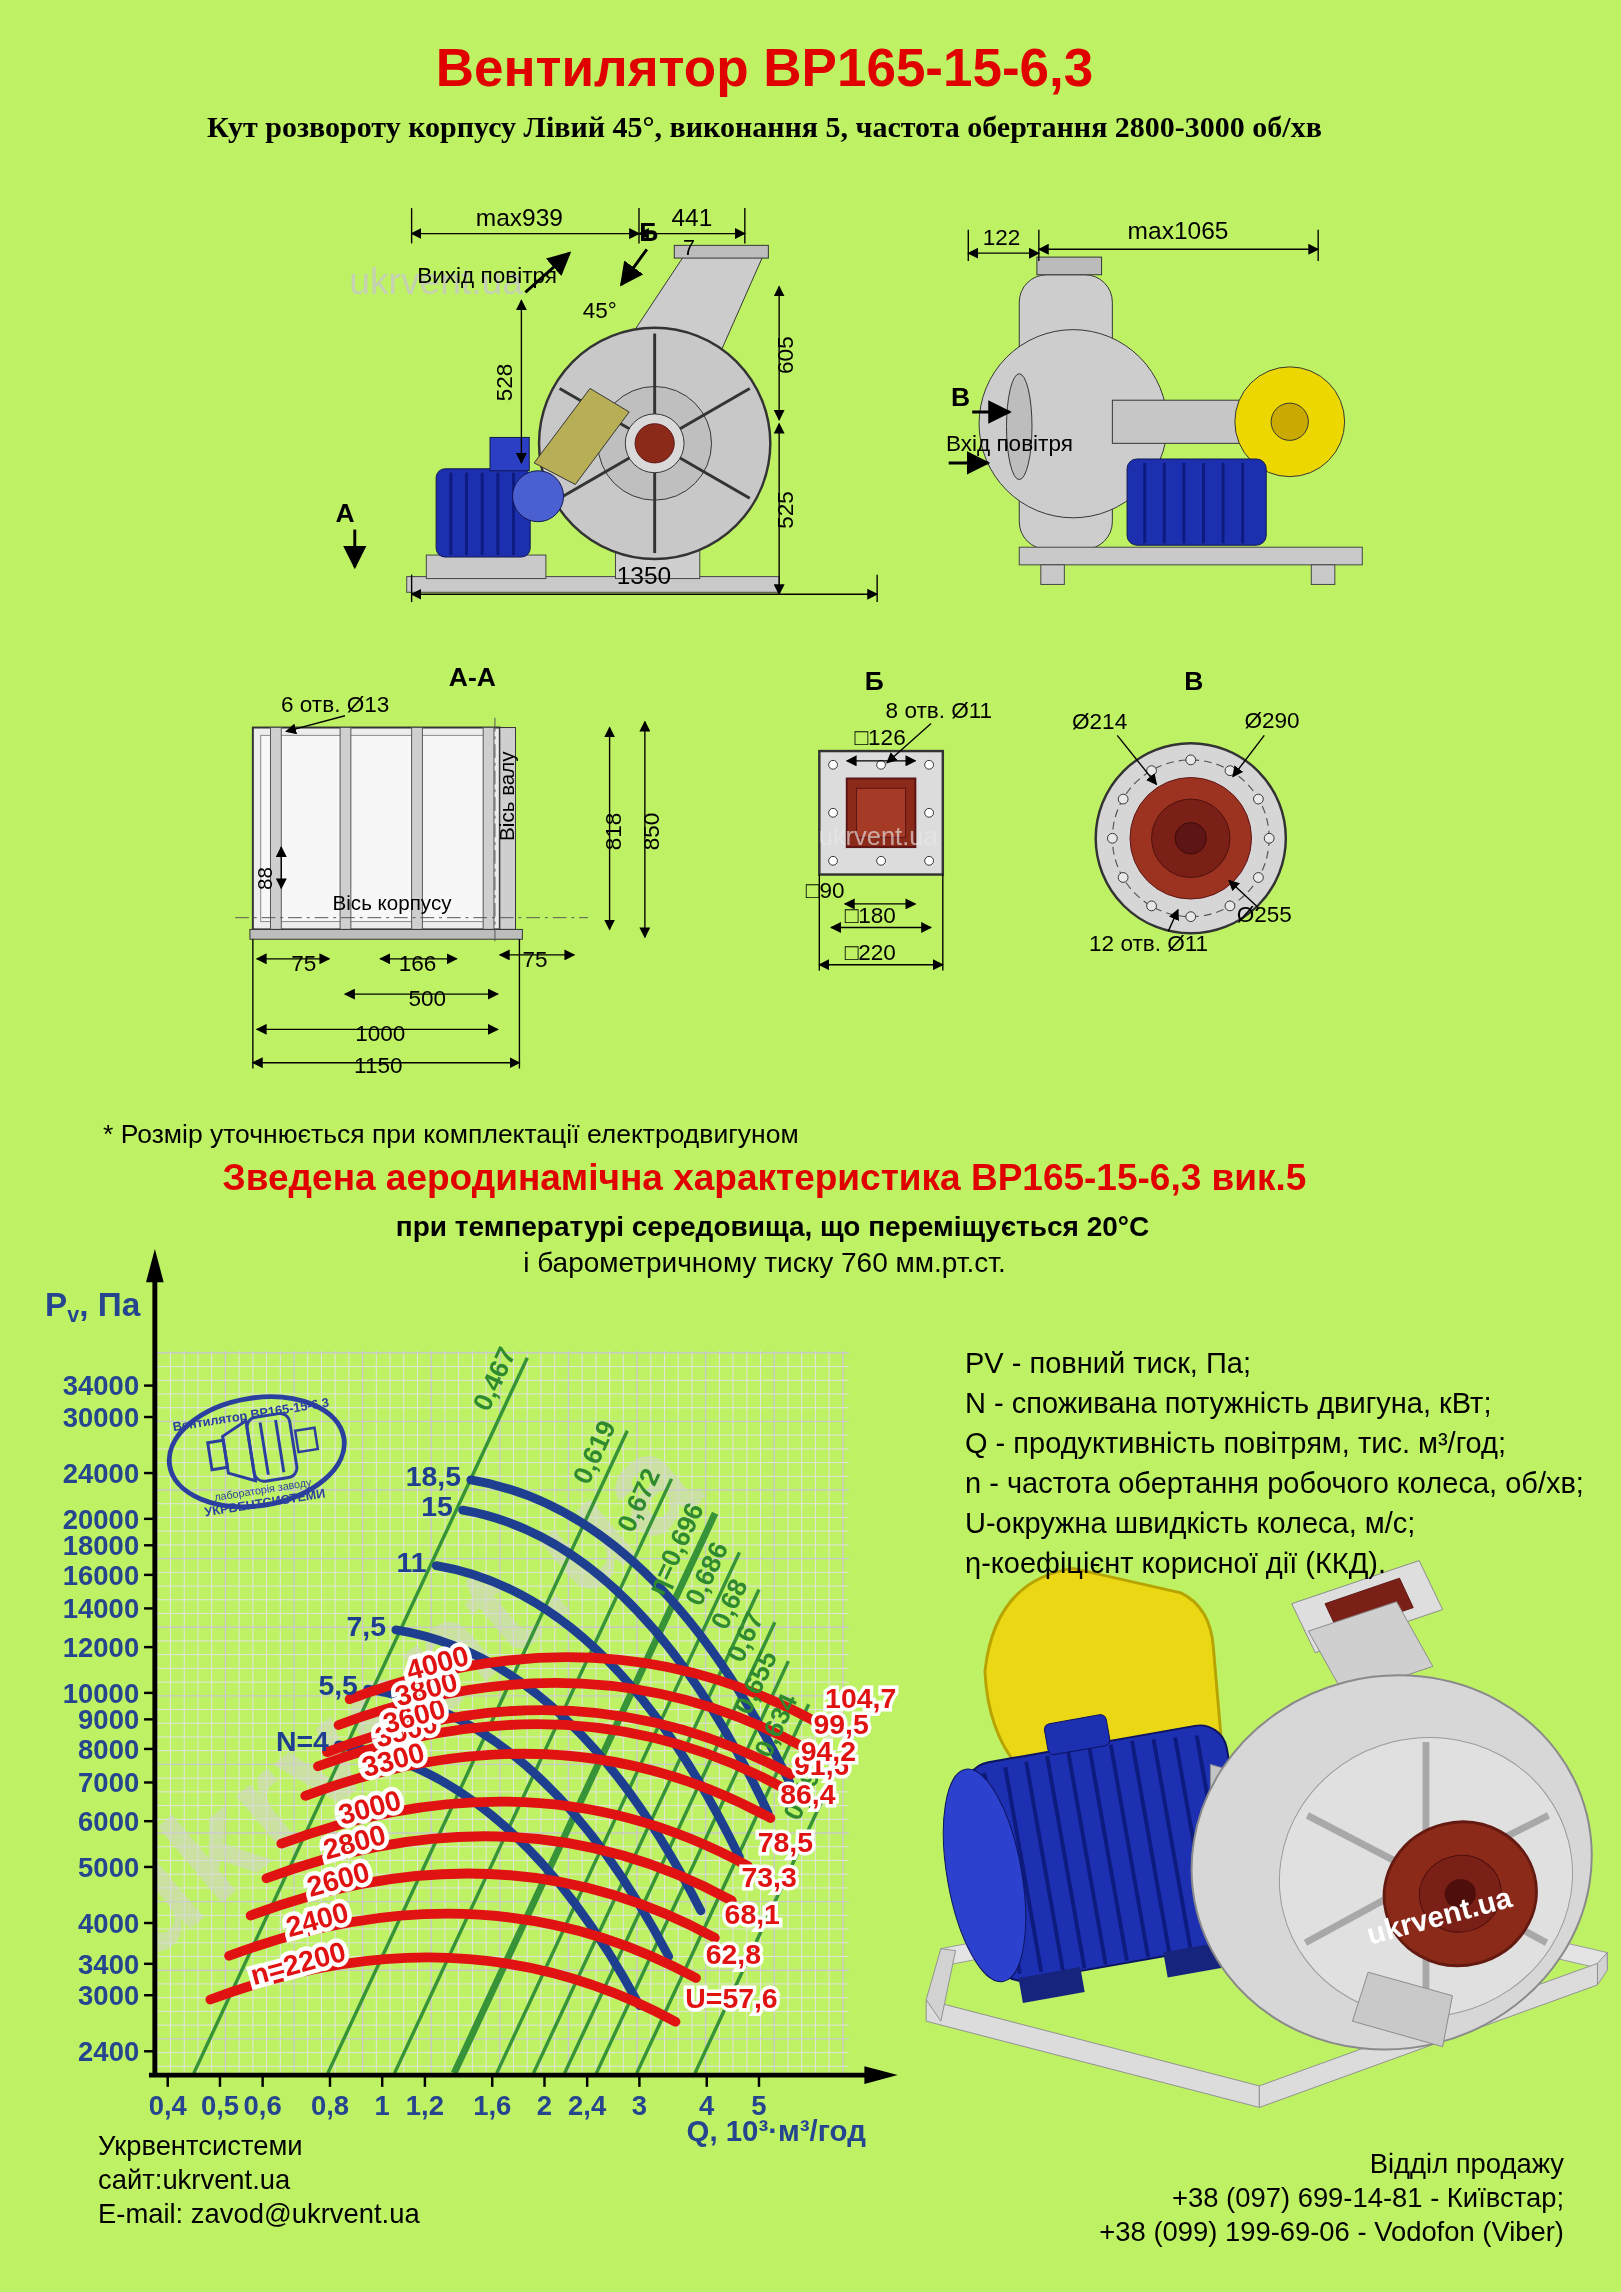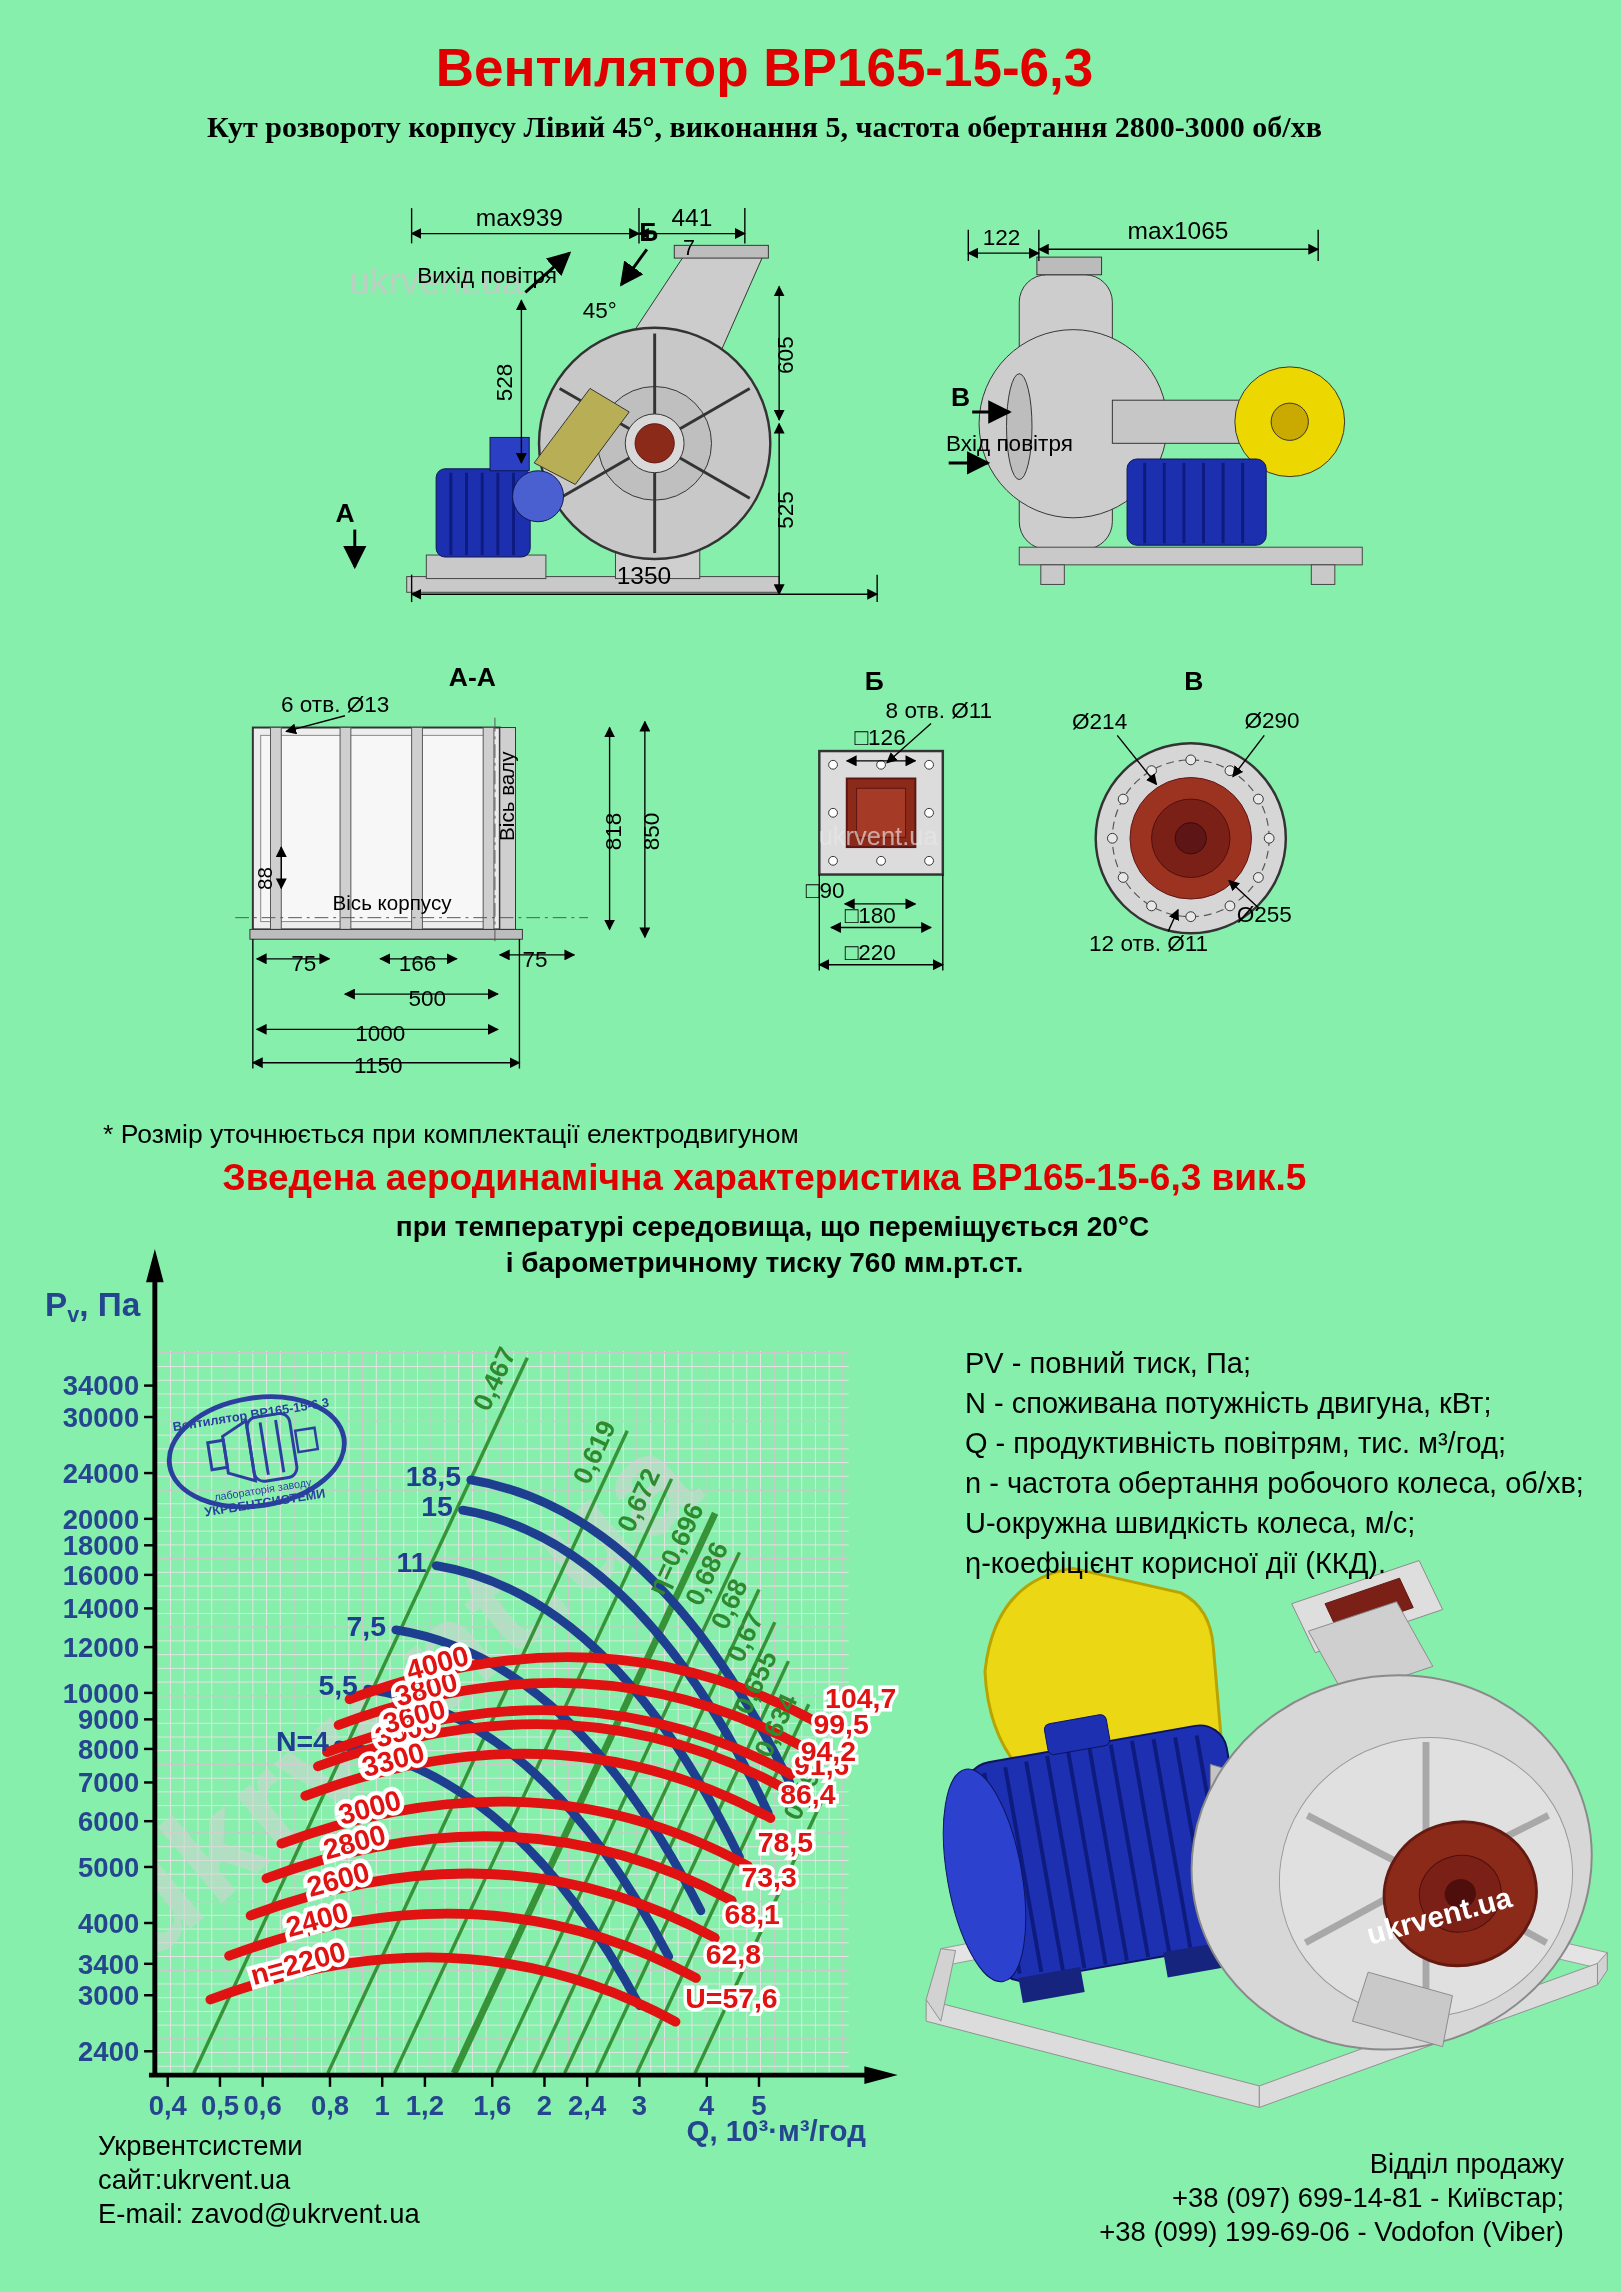--- a/index.html
+++ b/index.html
@@ -1,25 +1,25 @@
 <!DOCTYPE html>
 <html><head>
 <meta charset="utf-8">
 <style>
   html,body{margin:0;padding:0;background:#fff;}
-  #page{position:relative;width:1621px;height:2293px;background:#86efac;
+  #page{position:relative;width:1621px;height:2293px;background:#bef264;
         font-family:"Liberation Sans",sans-serif;overflow:hidden;}
   .abs{position:absolute;}
   .ctr{left:0;width:1529px;text-align:center;}
   #title{top:37px;font-size:53px;font-weight:bold;color:#e00000;}
   #subtitle{top:110px;font-size:30px;font-weight:bold;color:#000;font-family:Liberation Serif, serif;}
   #note{top:1119px;left:103px;font-size:26.5px;color:#000;}
   #chart-heading{top:1157px;font-size:37px;font-weight:bold;color:#e00000;}
   #chart-sub1{top:1211px;font-size:28px;font-weight:bold;color:#000;margin-left:8px;}
-  #chart-sub2{top:1247px;font-size:28px;font-weight:bold;color:#000;text-align:center;}
+  #chart-sub2{top:1247px;font-size:28px;font-weight:normal;color:#000;text-align:center;}
   #legend{top:1343px;left:965px;width:647px;font-size:29px;line-height:40px;color:#000;}
   #footer-left{top:2129px;left:98px;font-size:27.4px;line-height:34px;color:#000;}
   #footer-right{top:2147px;left:1015px;width:549px;text-align:right;font-size:27.4px;line-height:34px;color:#000;}
   svg text{font-family:"Liberation Sans",sans-serif;}
   .dim{stroke:#000;stroke-width:1.4;}
   .dimT{stroke:#000;stroke-width:3;}
   .cl{stroke:#555;stroke-width:1;stroke-dasharray:14 5 3 5;}
 </style>
 </head>
 <body>

